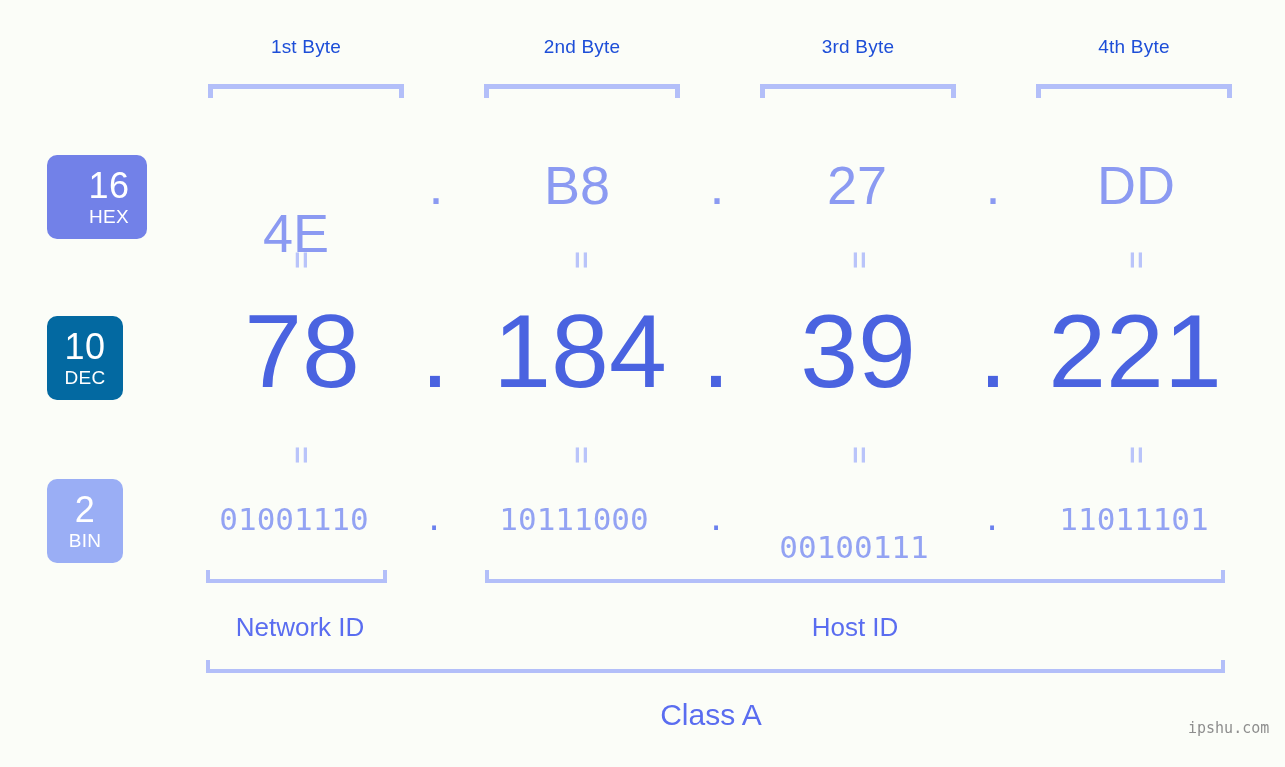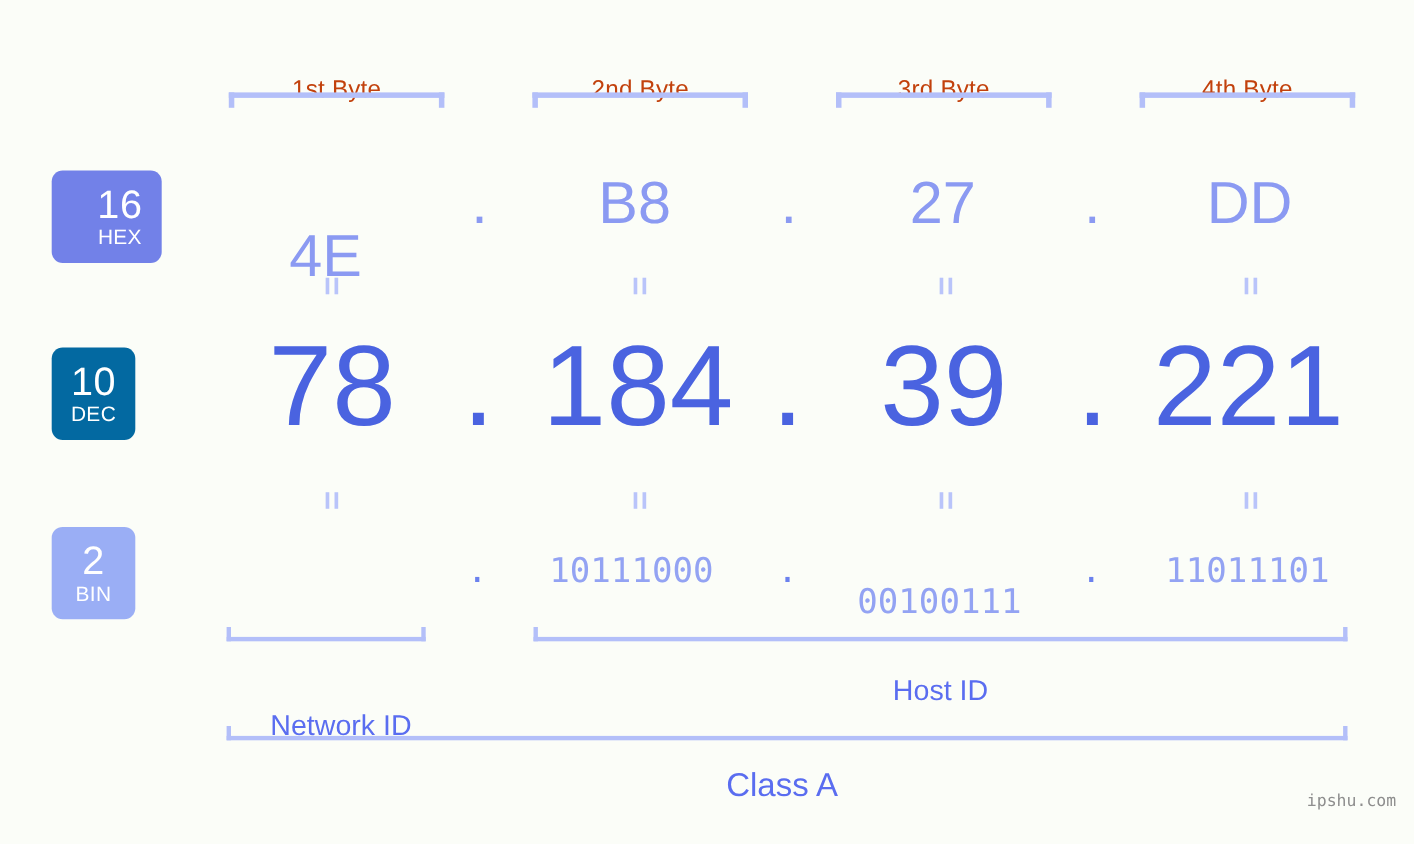--- a/index.html
+++ b/index.html
@@ -17,26 +17,25 @@
   #stage {
     position: relative;
     width: 1285px;
     height: 767px;
   }
   .abs { position: absolute; }
 
   
   .byte-label {
     font-family: "Liberation Sans", sans-serif;
-    font-size: 22px;
-    color: #c2410c;
+    font-size: 19px;
+    color: #1d4ed8;
     text-align: center;
     white-space: nowrap;
     letter-spacing: .2px;
-    margin-top: 32px;
   }
 
   
   .bracket-top {
     border-top: 5px solid #b3bff9;
     border-left: 5px solid #b3bff9;
     border-right: 5px solid #b3bff9;
     height: 14px;
     box-sizing: border-box;
   }
@@ -202,31 +201,32 @@
   <div class="abs dec-dot" style="left:681px; top:299px; width:70px;">.</div>
   <div class="abs dec-val" style="left:758px; top:299px; width:200px;">39</div>
   <div class="abs dec-dot" style="left:958px; top:299px; width:70px;">.</div>
   <div class="abs dec-val" style="left:1025px; top:299px; width:220px;">221</div>
 
   <div class="abs eq" style="left:271px; top:440px; width:60px;">=</div>
   <div class="abs eq" style="left:551px; top:440px; width:60px;">=</div>
   <div class="abs eq" style="left:829px; top:440px; width:60px;">=</div>
   <div class="abs eq" style="left:1106px; top:440px; width:60px;">=</div>
 
+  <div class="abs bin-val" style="left:194px; top:504px; width:200px;">01001110</div>
   <div class="abs bin-dot" style="left:404px; top:504px; width:60px;">.</div>
   <div class="abs bin-val" style="left:474px; top:504px; width:200px;">10111000</div>
   <div class="abs bin-dot" style="left:686px; top:504px; width:60px;">.</div>
   <div class="abs bin-val" style="left:754px; top:532px; width:200px;">00100111</div>
   <div class="abs bin-dot" style="left:962px; top:504px; width:60px;">.</div>
   <div class="abs bin-val" style="left:1034px; top:504px; width:200px;">11011101</div>
 
   <div class="abs bracket-bottom" style="left:206px; top:570px; width:181px;"></div>
   <div class="abs bracket-bottom" style="left:485px; top:570px; width:740px;"></div>
 
-  <div class="abs id-label" style="left:200px; top:612px; width:220px;margin-top:32px;">Network ID</div>
+  <div class="abs id-label" style="left:190px; top:612px; width:220px;">Network ID</div>
   <div class="abs id-label" style="left:745px; top:612px; width:220px;">Host ID</div>
 
   <div class="abs bracket-bottom" style="left:206px; top:660px; width:1019px;"></div>
   <div class="abs class-label" style="left:601px; top:698px; width:220px;">Class A</div>
 
   <div class="abs watermark" style="left:1188px; top:719px;">ipshu.com</div>
 
 </div>
 
 </body></html>

